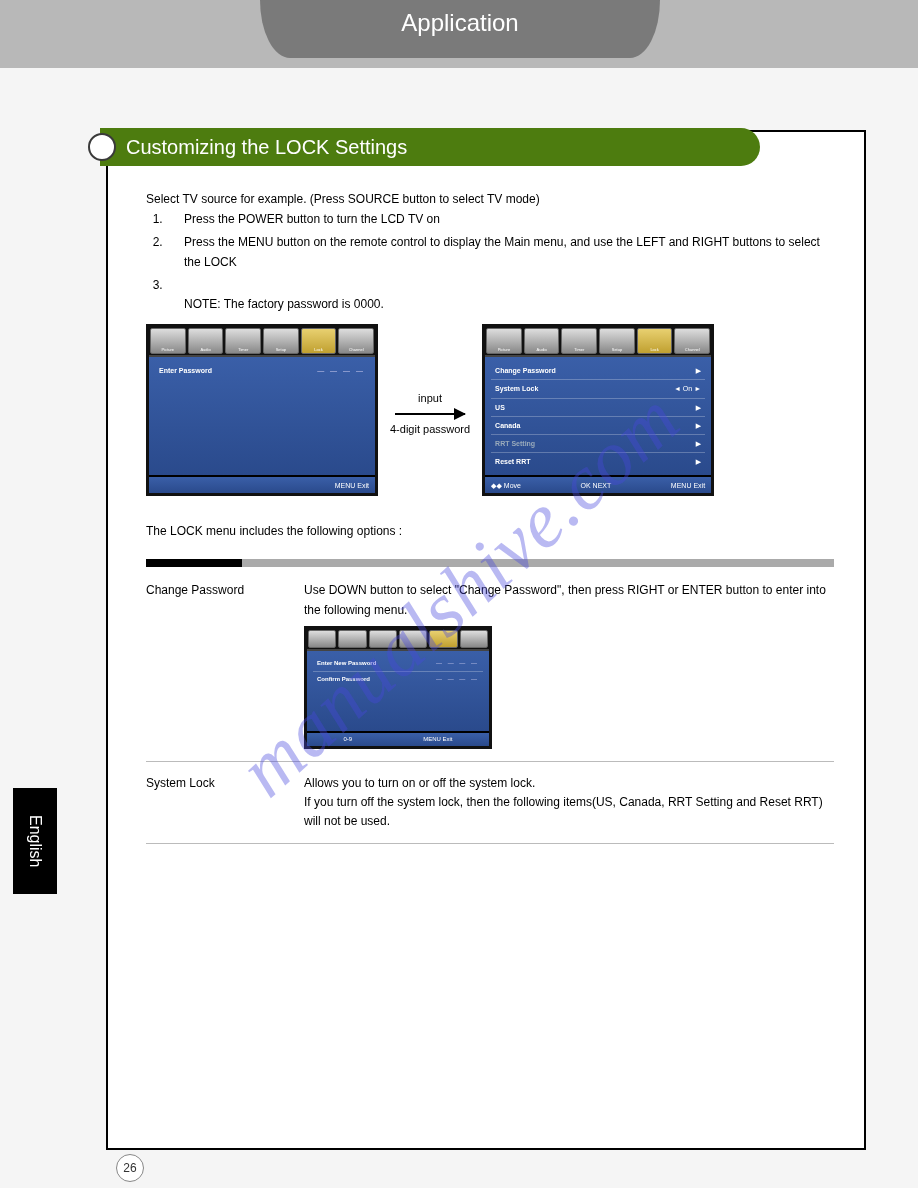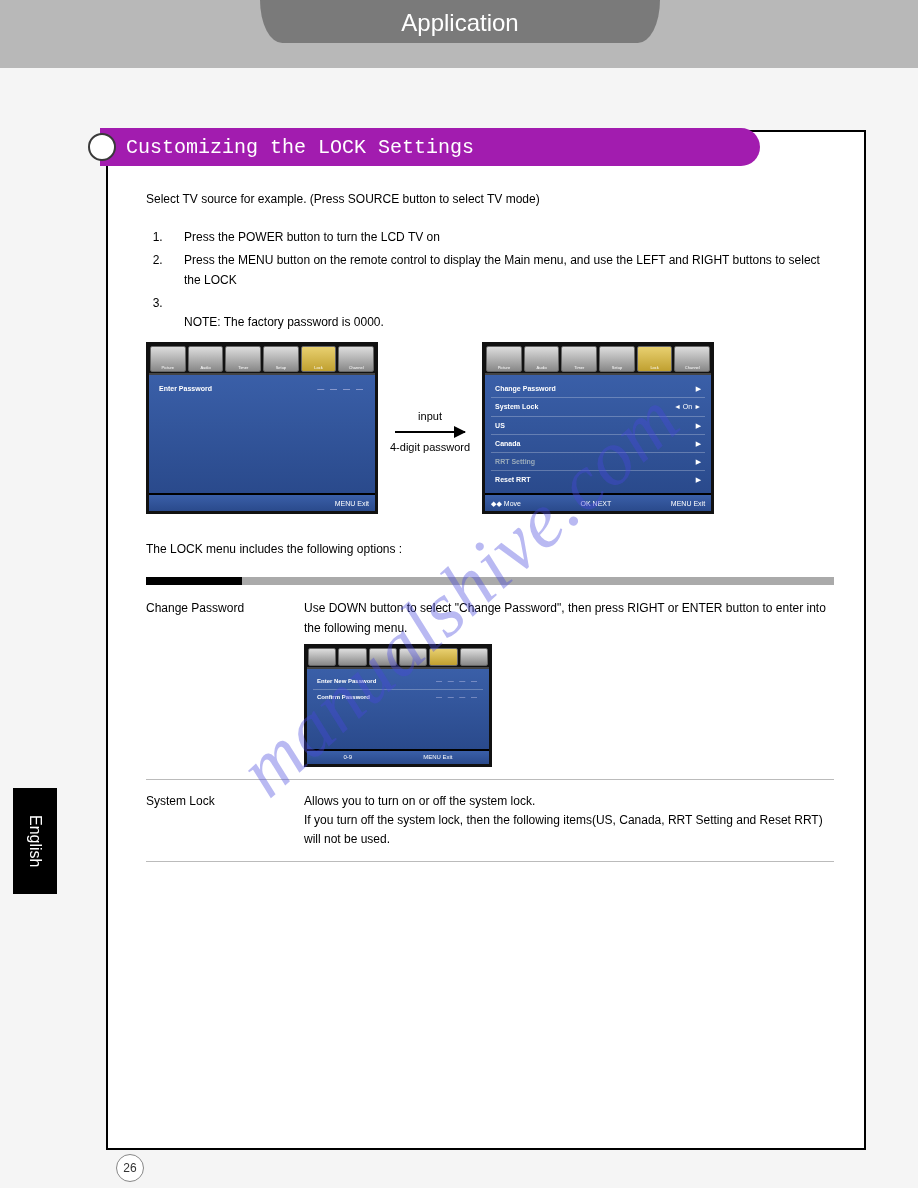--- a/index.html
+++ b/index.html
@@ -15,21 +15,21 @@
     position: absolute;
     top: 0; left: 0; right: 0;
     height: 68px;
     background: #b8b8b8;
   }
   .top-tab {
     position: absolute;
     top: 0;
     left: 260px;
     width: 400px;
-    height: 43px;
+    height: 58px;
     background: #7a7a7a;
     border-bottom-left-radius: 30px 58px;
     border-bottom-right-radius: 30px 58px;
     text-align: center;
     color: #fff;
     font-size: 24px;
     line-height: 46px;
   }
   .page-frame {
     position: absolute;
@@ -38,25 +38,24 @@
     width: 760px;
     height: 1020px;
     border: 2px solid #000;
     background: #fff;
   }
   .section-header {
     position: absolute;
     top: -4px; left: -8px;
     height: 38px;
     width: 660px;
-    background: #a21caf;
+    background: #4d7c0f;
     border-radius: 0 20px 20px 0;
     display: flex;
     align-items: center;
-    font-family: Liberation Mono, monospace;
   }
   .section-circle {
     width: 28px; height: 28px;
     border-radius: 50%;
     background: #fff;
     border: 2px solid #3a3a3a;
     margin: 0 4px 0 -12px;
   }
   .section-title {
     color: #fff;
@@ -66,21 +65,21 @@
   }
   .content {
     position: absolute;
     top: 58px;
     left: 38px;
     right: 30px;
     font-size: 12px;
     color: #000;
     line-height: 1.6;
   }
-  ol { margin-left: 20px; margin-top: 19px; }
+  ol { margin-left: 20px; margin-top: 1px; }
   ol li { padding-left: 18px; margin-bottom: 4px; }
   .screens-row {
     display: flex;
     align-items: center;
     gap: 12px;
     margin-top: 10px;
   }
   .tv-screen {
     width: 232px;
     border: 3px solid #111;

